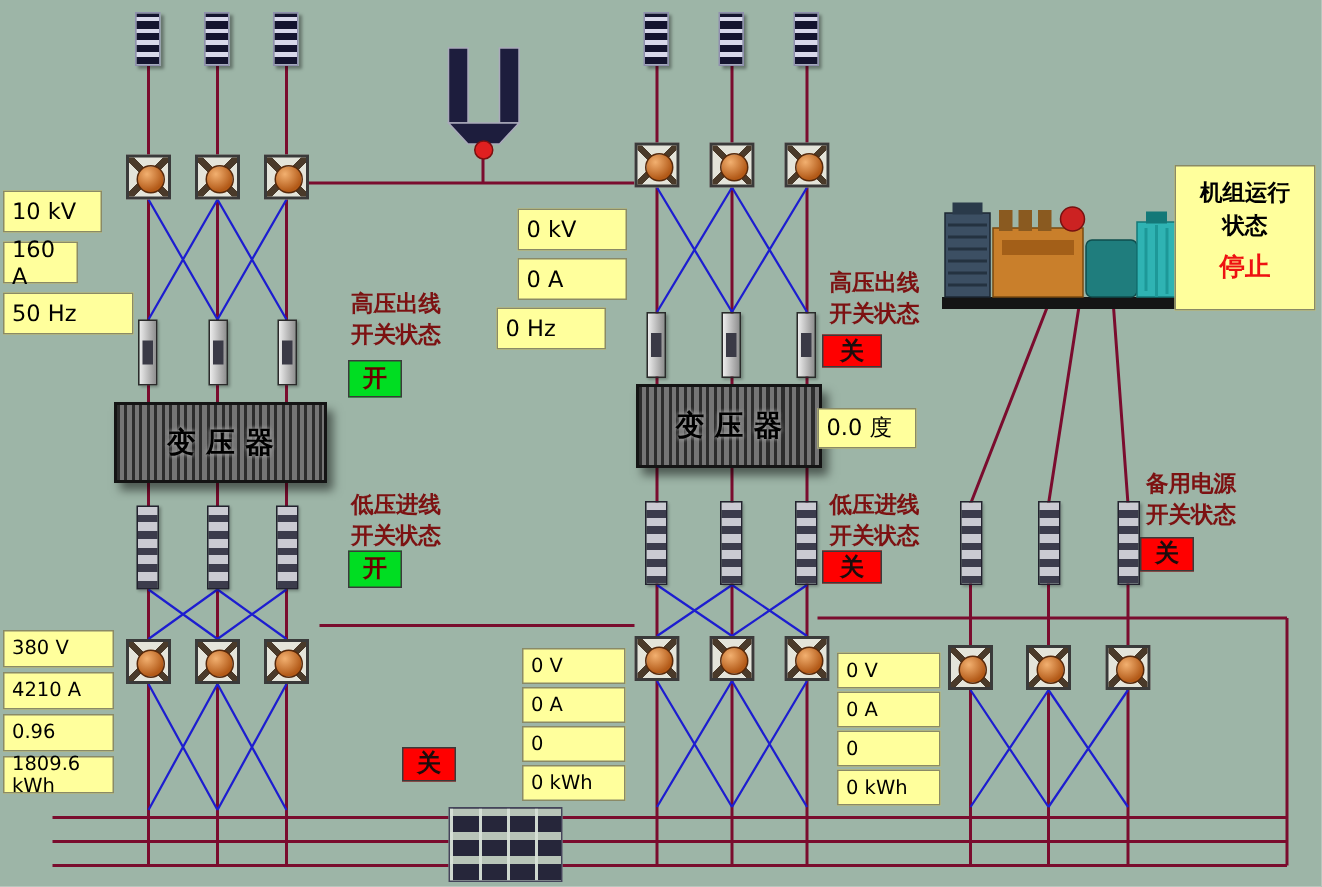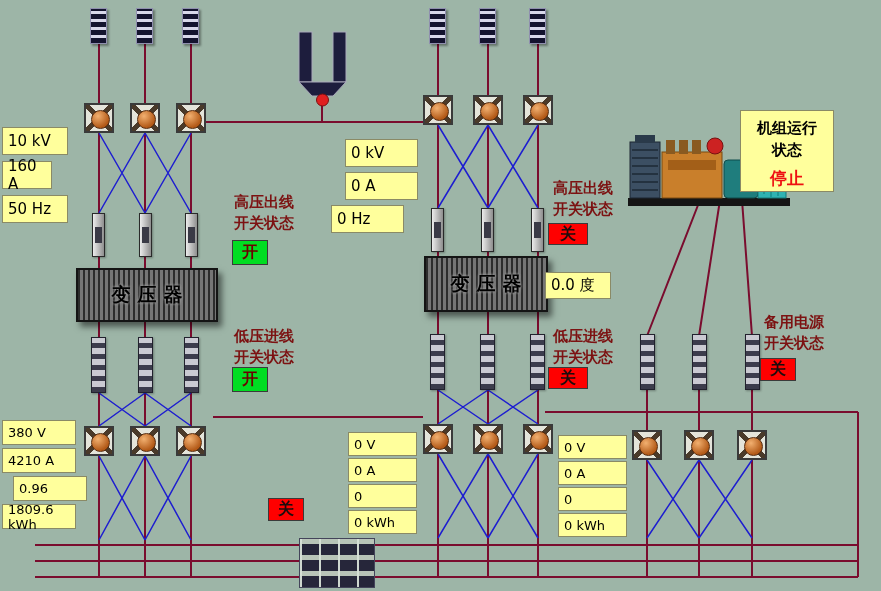--- a/index.html
+++ b/index.html
@@ -183,21 +183,21 @@
       <rect x="140" y="30" width="28" height="50" fill="#2fb3b3" stroke="#147878"></rect>
       <rect x="146" y="23" width="14" height="8" fill="#147878"></rect>
       <path d="M146,34 v42 M153,32 v48 M160,34 v44" stroke="#1d9898" stroke-width="2"></path>
     </svg>
   </div>
 
   <div class="comp stack" style="left:299px;top:538px;width:76px;height:50px"></div>
 
   <div class="txt ybox f15" style="left:2px;top:127px;width:66px;height:28px">10 kV</div>
   <div class="txt ybox f15" style="left:2px;top:161px;width:50px;height:28px">160 A</div>
-  <div class="txt ybox f15" style="left:2px;top:195px;width:66px;height:28px">50 Hz</div>
+  <div class="txt ybox f15" style="left:2px;top:195px;width:87px;height:28px">50 Hz</div>
 
   <div class="txt ybox f15" style="left:345px;top:139px;width:73px;height:28px">0 kV</div>
   <div class="txt ybox f15" style="left:345px;top:172px;width:73px;height:28px">0 A</div>
   <div class="txt ybox f15" style="left:331px;top:205px;width:73px;height:28px">0 Hz</div>
 
   <div class="txt lbl" style="left:220px;top:192px;width:88px">
     <div>高压出线</div>
     <div>开关状态</div>
   </div>
   <div class="txt state" style="left: 232px; top: 240px; width: 36px; height: 25px; background: rgb(0, 221, 34);">开</div>
@@ -218,35 +218,35 @@
   <div class="txt lbl" style="left:538px;top:326px;width:90px">
     <div>低压进线</div>
     <div>开关状态</div>
   </div>
   <div class="txt state closed" style="left: 548px; top: 367px; width: 40px; height: 22px; background: rgb(255, 0, 0);">关</div>
 
   <div class="txt state closed" style="left: 268px; top: 498px; width: 36px; height: 23px; background: rgb(255, 0, 0);">关</div>
 
   <div class="txt ybox f13" style="left:2px;top:420px;width:74px;height:25px">380 V</div>
   <div class="txt ybox f13" style="left:2px;top:448px;width:74px;height:25px">4210 A</div>
-  <div class="txt ybox f13" style="left:13px;top:476px;width:74px;height:25px">0.96</div>
+  <div class="txt ybox f13" style="left:2px;top:476px;width:74px;height:25px">0.96</div>
   <div class="txt ybox f13" style="left:2px;top:504px;width:74px;height:25px">1809.6 kWh</div>
 
   <div class="txt ybox f13" style="left:348px;top:432px;width:69px;height:24px">0 V</div>
   <div class="txt ybox f13" style="left:348px;top:458px;width:69px;height:24px">0 A</div>
   <div class="txt ybox f13" style="left:348px;top:484px;width:69px;height:24px">0</div>
   <div class="txt ybox f13" style="left:348px;top:510px;width:69px;height:24px">0 kWh</div>
 
   <div class="txt ybox f13" style="left:558px;top:435px;width:69px;height:24px">0 V</div>
   <div class="txt ybox f13" style="left:558px;top:461px;width:69px;height:24px">0 A</div>
   <div class="txt ybox f13" style="left:558px;top:487px;width:69px;height:24px">0</div>
   <div class="txt ybox f13" style="left:558px;top:513px;width:69px;height:24px">0 kWh</div>
 
 
-  <div class="txt runbox" style="left:740px;top:110px;width:94px;height:82px">
+  <div class="txt runbox" style="left:783px;top:110px;width:94px;height:97px">
     <div>机组运行</div>
     <div>状态</div>
     <div class="stop" style="color: rgb(238, 17, 17);">停止</div>
   </div>
 
   <div class="txt lbl" style="left:748px;top:312px;width:92px">
     <div>备用电源</div>
     <div>开关状态</div>
   </div>
   <div class="txt state closed" style="left: 760px; top: 358px; width: 36px; height: 23px; background: rgb(255, 0, 0);">关</div>

